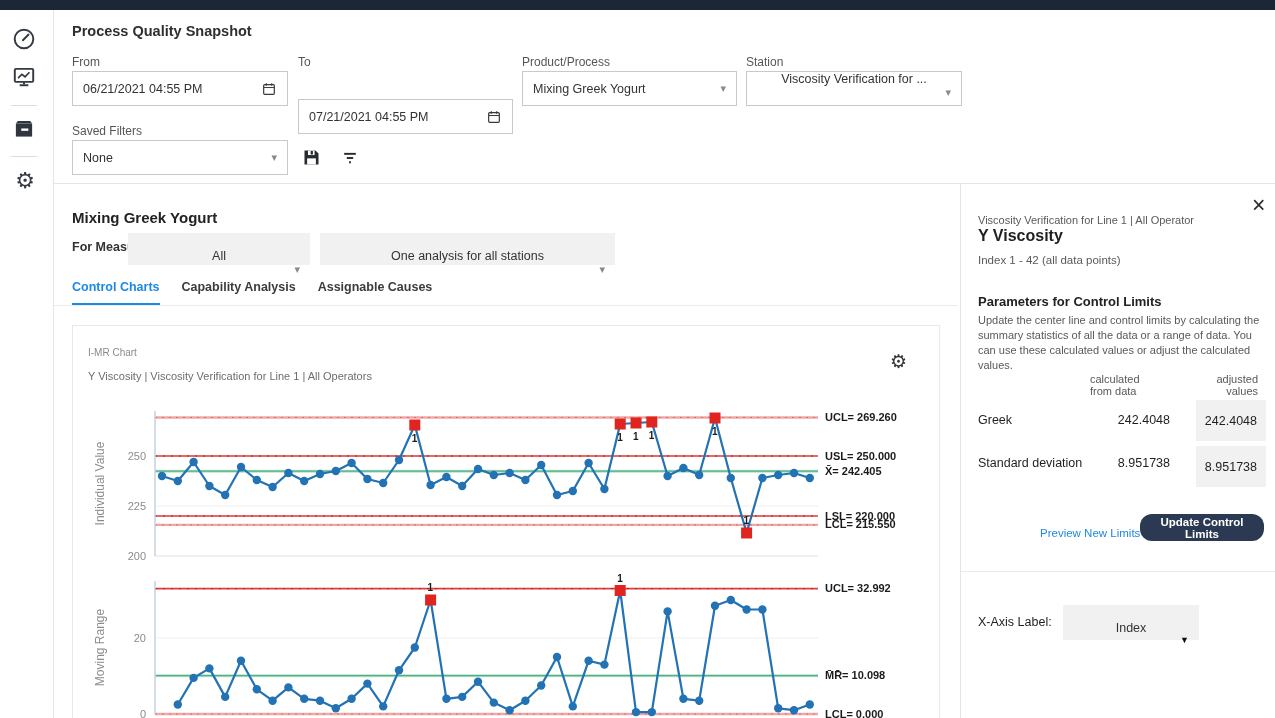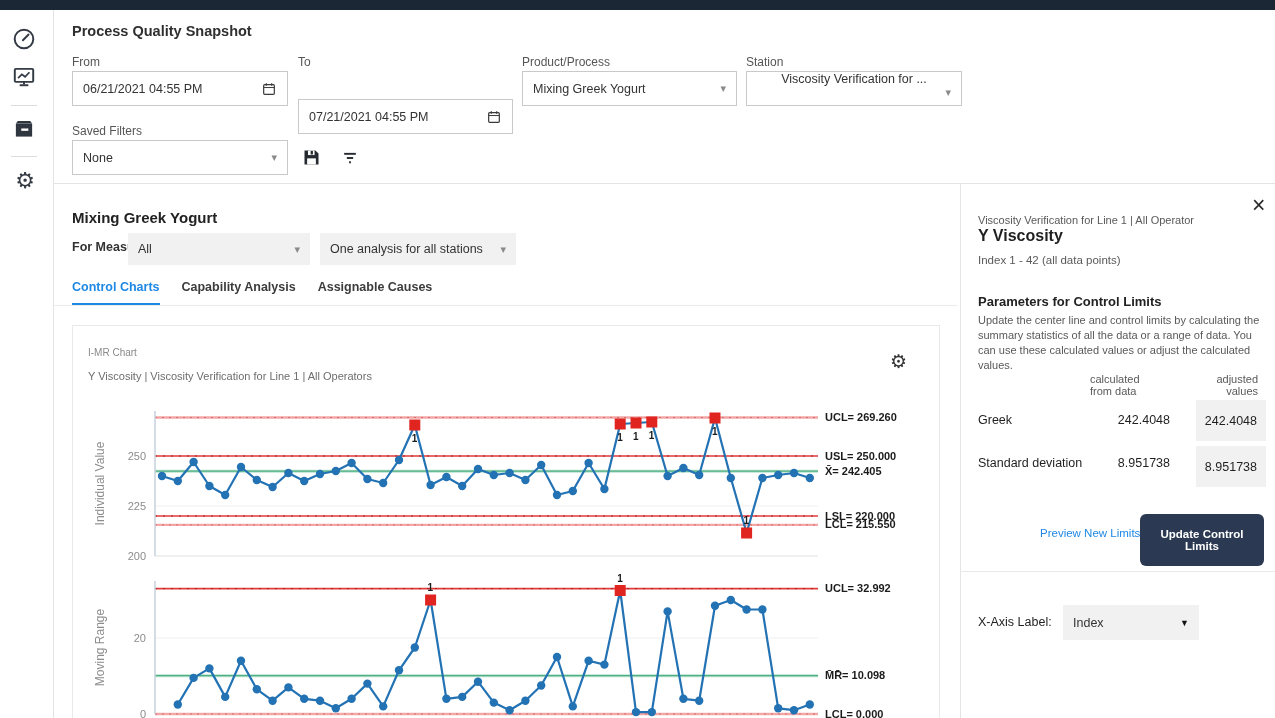--- a/index.html
+++ b/index.html
@@ -8,38 +8,38 @@
   .topbar{left:0;top:0;width:1275px;height:10px;background:#1c2735;}
   .sidebar{left:0;top:10px;width:54px;height:708px;background:#fff;border-right:1px solid #e4e4e4;box-sizing:border-box;}
   .side-ic{position:absolute;left:11px;width:28px;height:28px;cursor:pointer;color:#343b44;}
   .side-div{position:absolute;left:11px;width:26px;height:1px;background:#dcdcdc;}
   .lbl{font-size:12px;color:#565656;}
   .fieldbox{box-sizing:border-box;border:1px solid #c9c9c9;background:#fff;height:35px;
     font-size:12.5px;color:#333;display:flex;align-items:center;padding:0 10px;}
   .fieldbox input{border:none;outline:none;flex:1;font-size:12.5px;color:#333;font-family:inherit;background:transparent;padding:0;}
   .chev{color:#8a8a8a;font-size:11px;margin-left:auto;}
   .graybox{box-sizing:border-box;background:#f1f1f1;height:29px;font-size:12.5px;color:#333;
-    display:flex;align-items:center;padding:16px 10px;cursor:pointer;}
+    display:flex;align-items:center;padding:16px 10px;cursor:pointer;flex-direction:column;}
   .hline{background:#e4e4e4;height:1px;}
   .vline{background:#e4e4e4;width:1px;}
   .tabs{display:flex;gap:22px;font-size:12.5px;font-weight:700;color:#3c3c3c;}
   .tab{padding-bottom:9px;cursor:pointer;}
   .tab.active{color:#1e88e5;border-bottom:3px solid #1e88e5;}
   .card{box-sizing:border-box;border:1px solid #e9e9e9;background:#fff;}
   .limlbl{font-weight:bold;font-size:11px;fill:#1b1b1b;font-family:"Liberation Sans",sans-serif;}
   .outlbl{font-size:10px;font-weight:600;fill:#1b1b1b;font-family:"Liberation Sans",sans-serif;}
   .ticklbl{font-size:11px;fill:#8c8c8c;font-family:"Liberation Sans",sans-serif;}
   .axislbl{font-size:12px;fill:#8c8c8c;font-family:"Liberation Sans",sans-serif;}
   .rp-small{font-size:11px;color:#595959;}
   .rp-val{font-size:12.5px;color:#1f1f1f;}
   .valbox{box-sizing:border-box;background:#f1f1f1;width:70px;height:41px;display:flex;align-items:center;
     justify-content:flex-end;padding-right:9px;font-size:12.5px;color:#1f1f1f;}
   .link{color:#1e88e5;font-size:11.5px;cursor:pointer;}
   .navybtn{box-sizing:border-box;background:#2b3a52;color:#fff;font-size:11.5px;font-weight:700;
-    border:none;border-radius:6px;width:124px;height:52px;cursor:pointer;font-family:inherit;}
+    border:none;border-radius:12px;width:124px;height:27px;cursor:pointer;font-family:inherit;}
   .iconbtn{cursor:pointer;}
   svg.icon{display:block;}
 </style>
 </head>
 <body>
 
 <div class="abs topbar"></div>
 
 <div class="abs sidebar">
   <div class="side-ic" style="top:16px;">
@@ -143,21 +143,21 @@
 
 <div class="abs hline" style="left:54px;top:183px;width:1221px;"></div>
 
 <div class="abs" style="left:72px;top:209px;font-size:15px;font-weight:700;color:#222;">Mixing Greek Yogurt</div>
 
 <div class="abs" style="left:72px;top:240px;font-size:12.5px;font-weight:600;color:#333;">For Measure:</div>
 <div class="abs graybox" style="left:128px;top:233px;width:182px;">
   <span>All</span>
   <span class="chev">▾</span>
 </div>
-<div class="abs graybox" style="left:320px;top:233px;width:196px;">
+<div class="abs graybox" style="left:320px;top:233px;width:295px;">
   <span>One analysis for all stations</span>
   <span class="chev">▾</span>
 </div>
 
 <div class="abs tabs" style="left:72px;top:280px;">
   <div class="tab active">Control Charts</div>
   <div class="tab">Capability Analysis</div>
   <div class="tab">Assignable Causes</div>
 </div>
 <div class="abs hline" style="left:54px;top:305px;width:904px;background:#ececec;"></div>

